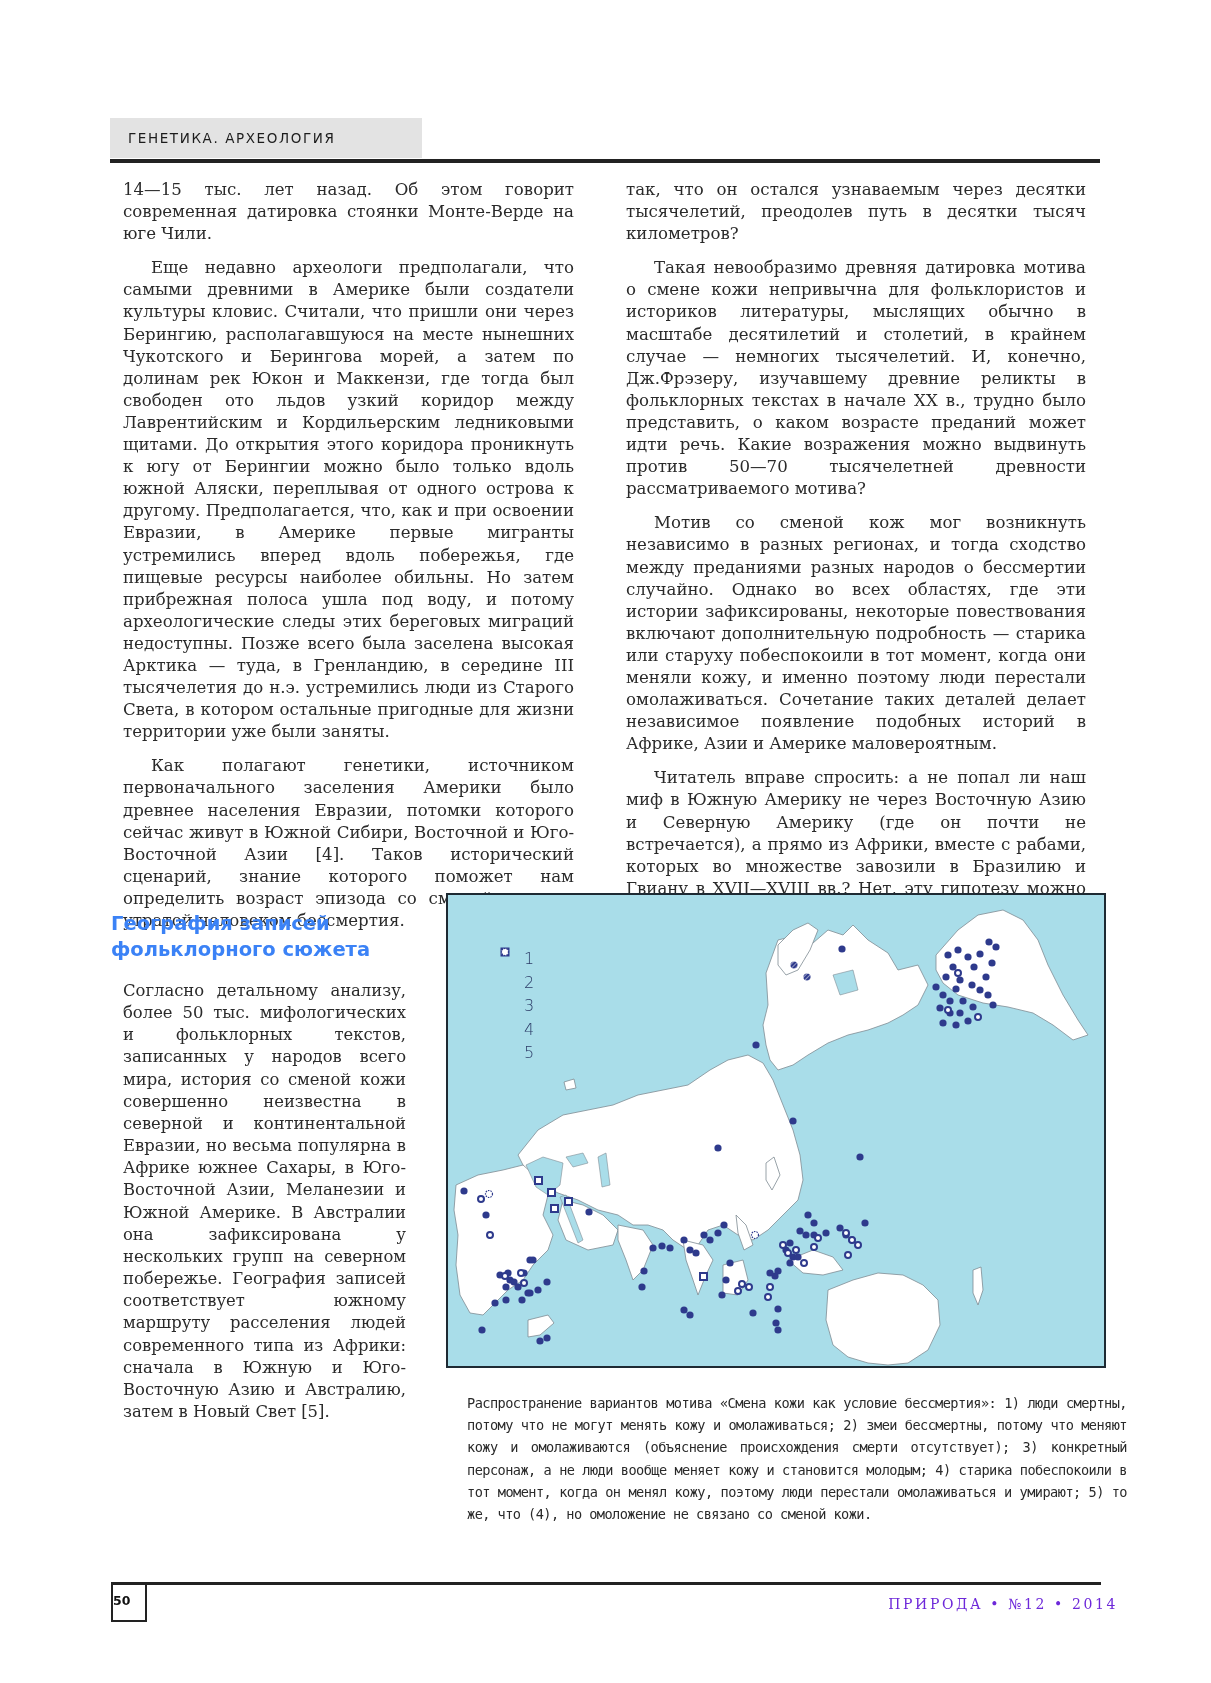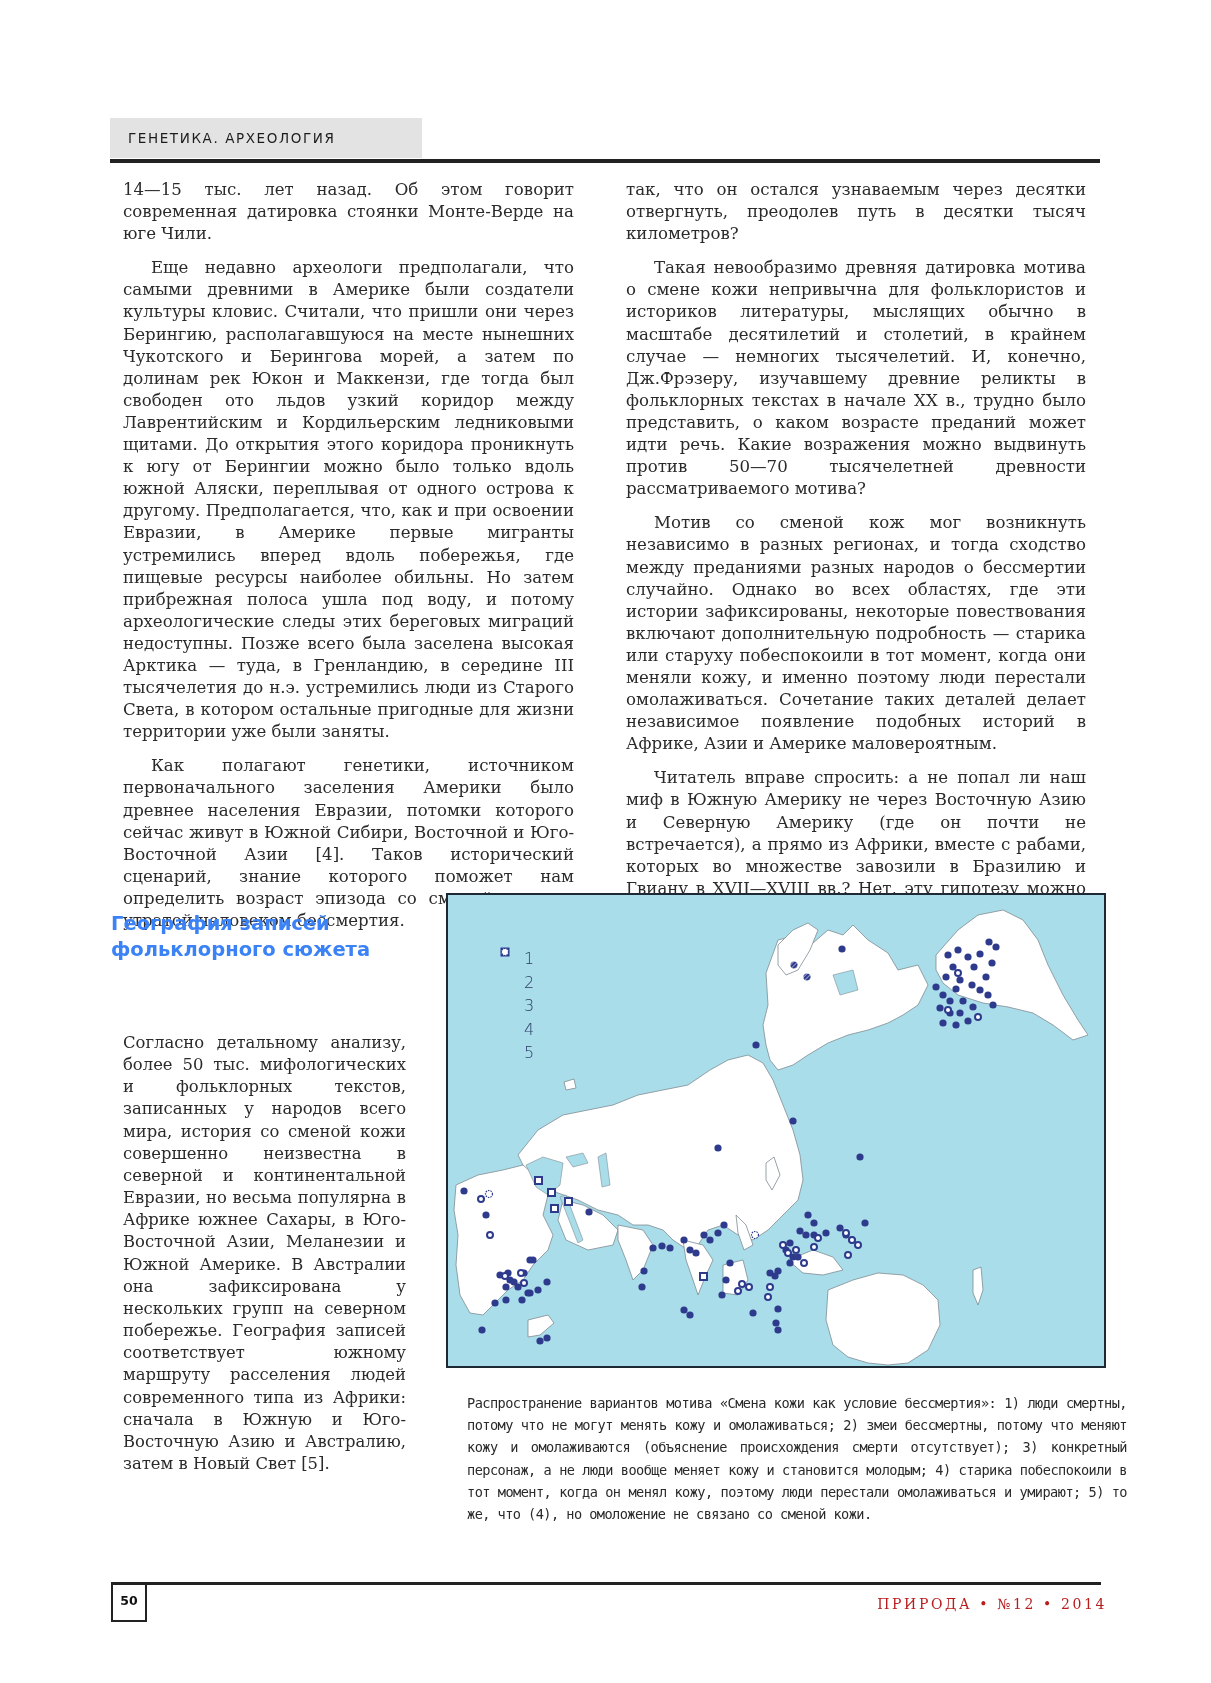--- a/index.html
+++ b/index.html
@@ -9,52 +9,52 @@
   .section-header span { position: absolute; left: 18px; top: 12px; font-family: "DejaVu Sans", sans-serif; font-weight: normal; font-size: 13.5px; letter-spacing: 1.6px; color: #1c1c1c; }
   .top-rule { position: absolute; left: 110px; top: 159px; width: 990px; height: 4px; background: #222; }
 
   .col { position: absolute; font-size: 16.6px; line-height: 22.1px; text-align: justify; }
   .col p { margin: 12px; }
   .col p.indent { text-indent: 28px; }
   #col-left { left: 111px; top: 167px; width: 475px; }
   #col-right { left: 614px; top: 167px; width: 484px; }
 
   .sidebar-heading { position: absolute; left: 111px; top: 911px; width: 310px; font-family: "DejaVu Sans", sans-serif; font-weight: bold; font-size: 19.5px; line-height: 26px; color: #3b82f6; }
-  #col-sidebar { left: 111px; top: 1020px; width: 307px; font-size: 16.4px; line-height: 22.15px; }
+  #col-sidebar { left: 111px; top: 968px; width: 307px; font-size: 16.4px; line-height: 22.15px; }
 
   .map-frame { position: absolute; left: 446px; top: 893px; width: 656px; height: 471px; border: 2px solid #1e2a33; background: #a9dde9; overflow: hidden; }
   .map-frame svg { position: absolute; left: 0; top: 0; }
   .legend { position: absolute; left: 52px; top: 52px; }
   .legend-item { display: flex; align-items: center; height: 23.5px; }
   .legend-item .sym { width: 18px; display: flex; justify-content: center; align-items: center; }
   .legend-item .num { font-family: "DejaVu Sans", sans-serif; font-size: 16px; color: #2b3a66; margin-left: 6px; font-weight: 300; }
 
   .caption { position: absolute; left: 467px; top: 1392px; width: 660px; font-family: "DejaVu Sans Mono", monospace; font-size: 13.6px; line-height: 22.2px; color: #2a2a2a; text-align: justify; letter-spacing: -0.55px; }
 
   .bottom-rule { position: absolute; left: 111px; top: 1582px; width: 990px; height: 3px; background: #222; }
   .page-number-box { position: absolute; left: 111px; top: 1582px; width: 36px; height: 40px; border: 2px solid #222; border-top: none; box-sizing: border-box; }
-  .page-number-box span { position: absolute; left: 0; right: 0; top: 11px; text-align: center; font-family: "DejaVu Sans", sans-serif; font-weight: bold; font-size: 12.5px; color: #111; }
-  .journal-footer { position: absolute; right: 104px; top: 1596px; font-family: "DejaVu Serif", serif; font-size: 14px; letter-spacing: 2.6px; color: #b91c1c; }
+  .page-number-box span { position: absolute; left: 0; right: 0; top: 11px; font-family: "DejaVu Sans", sans-serif; font-weight: bold; font-size: 12.5px; color: #111; }
+  .journal-footer { position: absolute; right: 93px; top: 1596px; font-family: "DejaVu Serif", serif; font-size: 14px; letter-spacing: 2.6px; color: #6d28d9; }
 </style>
 </head>
 <body>
 
 <div class="section-header">
   <span>ГЕНЕТИКА. АРХЕОЛОГИЯ</span>
 </div>
 <div class="top-rule"></div>
 
 <div class="col" id="col-left">
   <p>14—15 тыс. лет назад. Об этом говорит современная датировка стоянки Монте-Верде на юге Чили.</p>
   <p class="indent">Еще недавно археологи предполагали, что самыми древними в Америке были создатели культуры кловис. Считали, что пришли они через Берингию, располагавшуюся на месте нынешних Чукотского и Берингова морей, а затем по долинам рек Юкон и Маккензи, где тогда был свободен ото льдов узкий коридор между Лаврентийским и Кордильерским ледниковыми щитами. До открытия этого коридора проникнуть к югу от Берингии можно было только вдоль южной Аляски, переплывая от одного острова к другому. Предполагается, что, как и при освоении Евразии, в Америке первые мигранты устремились вперед вдоль побережья, где пищевые ресурсы наиболее обильны. Но затем прибрежная полоса ушла под воду, и потому археологические следы этих береговых миграций недоступны. Позже всего была заселена высокая Арктика — туда, в Гренландию, в середине III тысячелетия до н.э. устремились люди из Старого Света, в котором остальные пригодные для жизни территории уже были заняты.</p>
   <p class="indent">Как полагают генетики, источником первоначального заселения Америки было древнее населения Евразии, потомки которого сейчас живут в Южной Сибири, Восточной и Юго-Восточной Азии [4]. Таков исторический сценарий, знание которого поможет нам определить возраст эпизода со сменой кожи и утратой человеком бессмертия.</p>
 </div>
 
 <div class="col" id="col-right">
-  <p>так, что он остался узнаваемым через десятки отвергнуть, преодолев путь в десятки тысяч километров?</p>
+  <p>так, что он остался узнаваемым через десятки тысячелетий, преодолев путь в десятки тысяч километров?</p>
   <p class="indent">Такая невообразимо древняя датировка мотива о смене кожи непривычна для фольклористов и историков литературы, мыслящих обычно в масштабе десятилетий и столетий, в крайнем случае — немногих тысячелетий. И, конечно, Дж.Фрэзеру, изучавшему древние реликты в фольклорных текстах в начале XX в., трудно было представить, о каком возрасте преданий может идти речь. Какие возражения можно выдвинуть против 50—70 тысячелетней древности рассматриваемого мотива?</p>
   <p class="indent">Мотив со сменой кож мог возникнуть независимо в разных регионах, и тогда сходство между преданиями разных народов о бессмертии случайно. Однако во всех областях, где эти истории зафиксированы, некоторые повествования включают дополнительную подробность — старика или старуху побеспокоили в тот момент, когда они меняли кожу, и именно поэтому люди перестали омолаживаться. Сочетание таких деталей делает независимое появление подобных историй в Африке, Азии и Америке маловероятным.</p>
   <p class="indent">Читатель вправе спросить: а не попал ли наш миф в Южную Америку не через Восточную Азию и Северную Америку (где он почти не встречается), а прямо из Африки, вместе с рабами, которых во множестве завозили в Бразилию и Гвиану в XVII—XVIII вв.? Нет, эту гипотезу можно отвергнуть. Хотя</p>
 </div>
 
 <div class="sidebar-heading">
   <div>География записей</div>
   <div>фольклорного сюжета</div>
 </div>
 <div class="col" id="col-sidebar">

